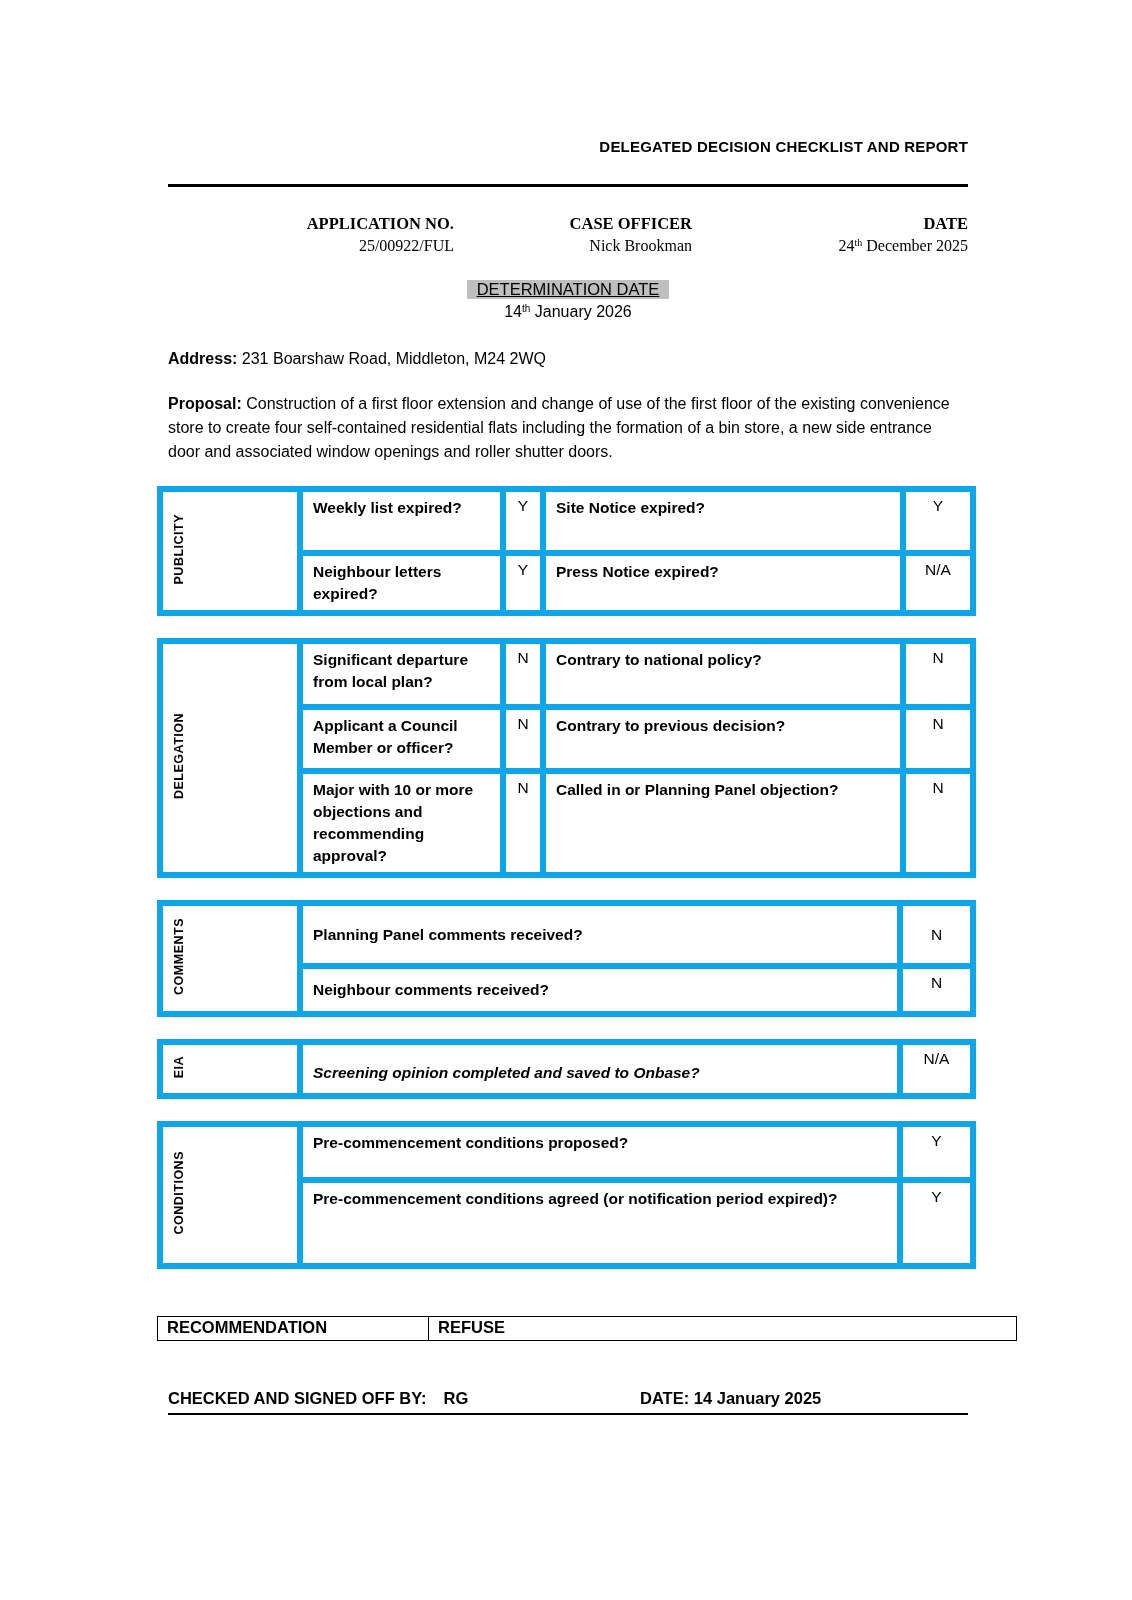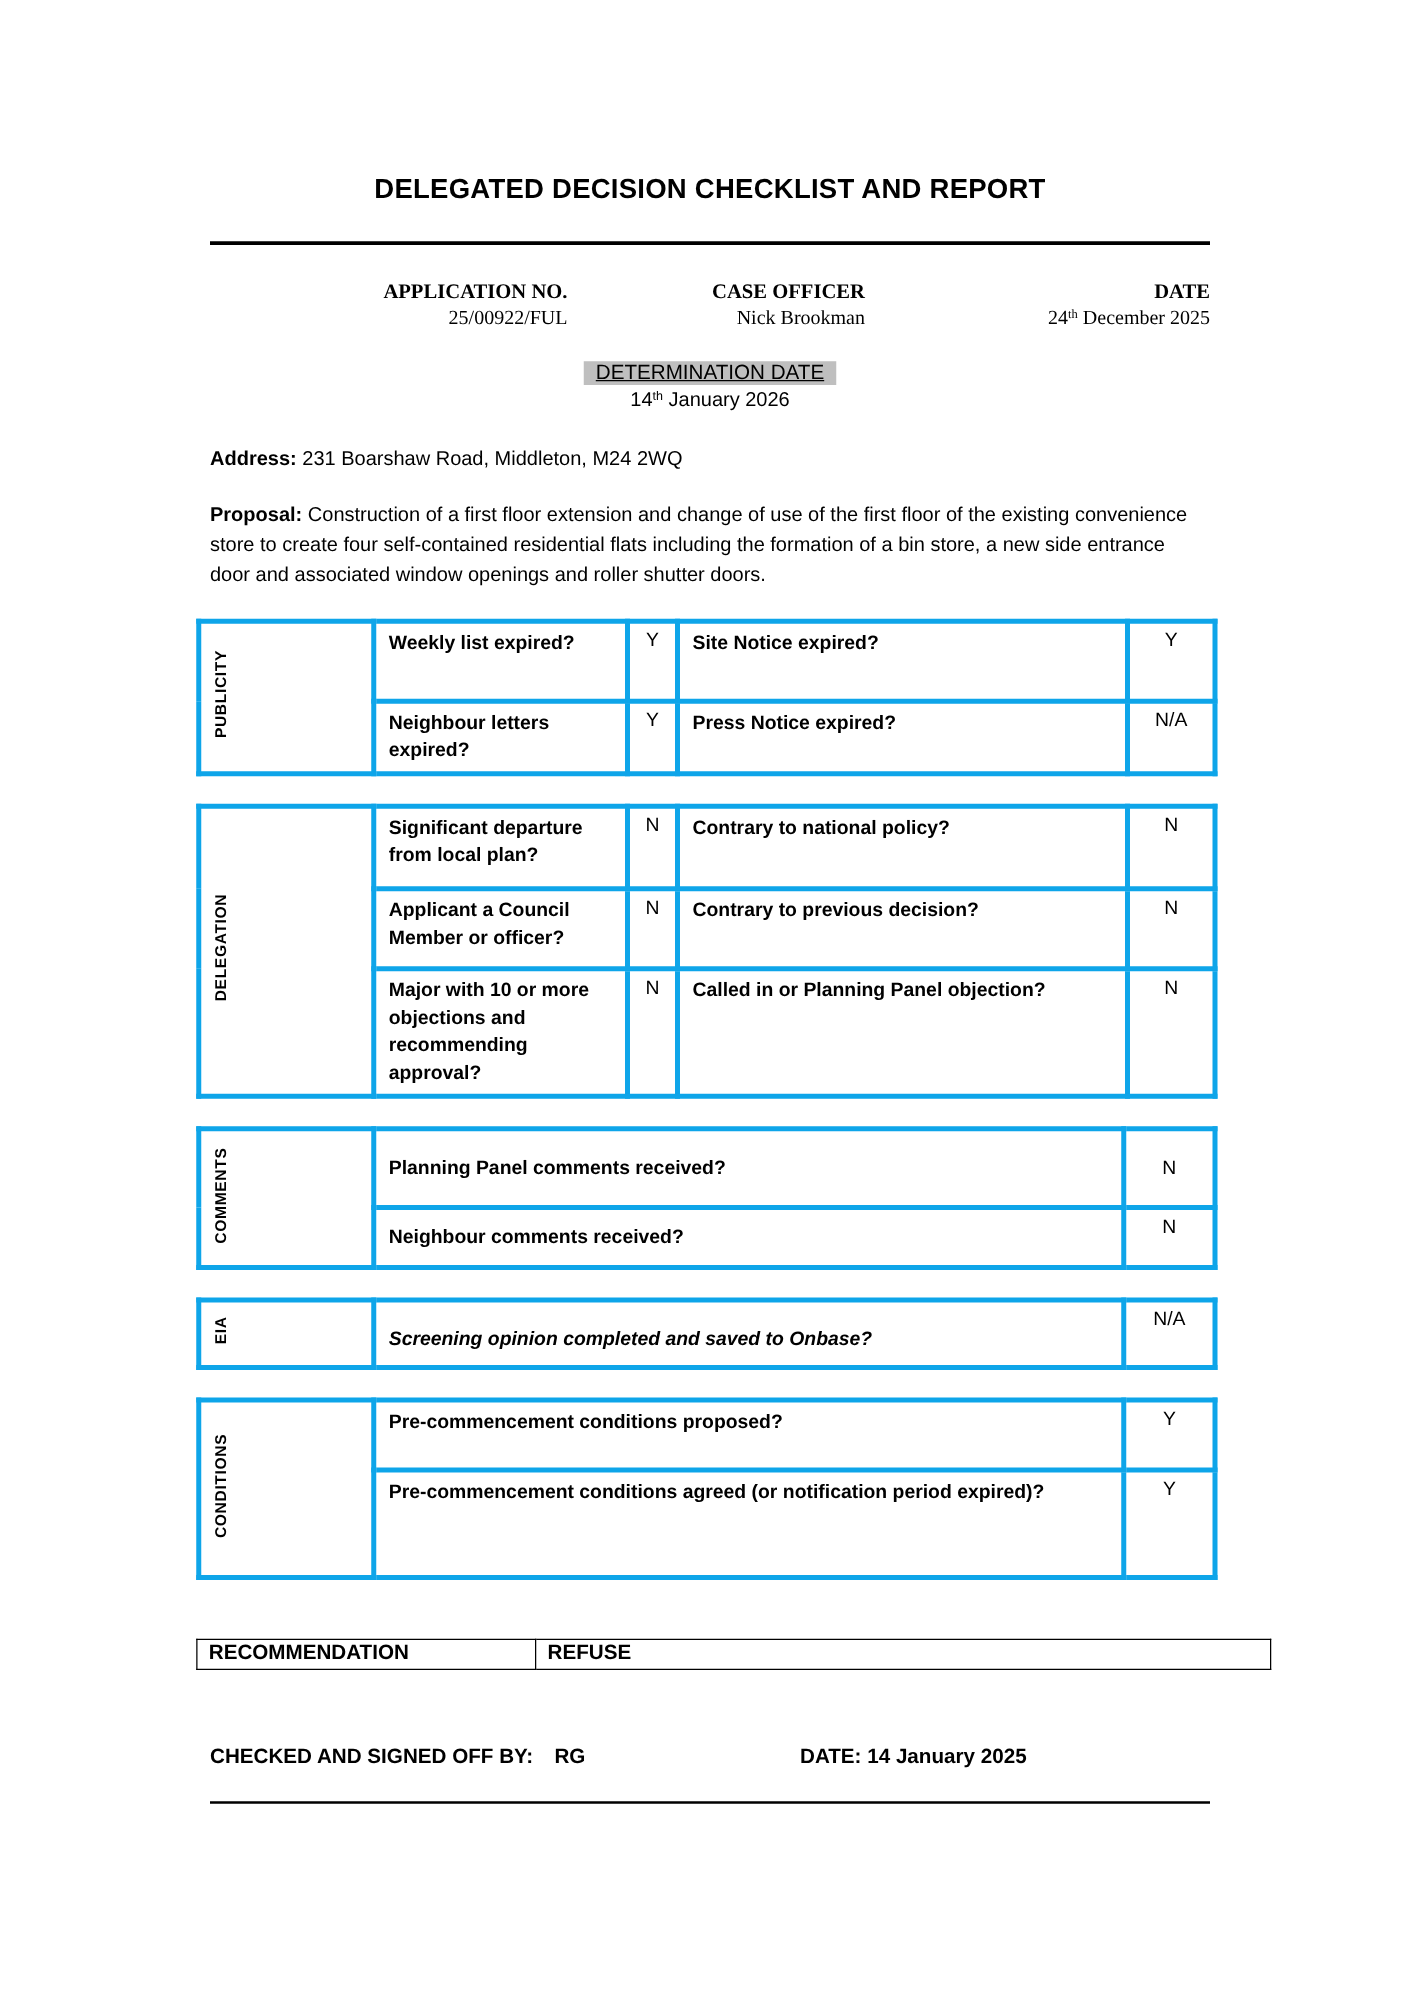--- a/index.html
+++ b/index.html
@@ -5,41 +5,41 @@
   * { margin:0; padding:0; box-sizing:border-box; }
   html,body { background:#ffffff; }
   body {
     width:1132px; height:1600px; overflow:hidden;
     font-family:"Liberation Sans", sans-serif;
     color:#000;
   }
   .content { margin-left:157px; width:813px; padding-top:138px; }
   .tx { margin-left:11px; width:800px; }
 
-  .title { text-align:center; font-size:22px; font-weight:bold; letter-spacing:0.2px; }
+  .title { text-align:right; font-size:15px; font-weight:bold; letter-spacing:0.2px; }
   .rule { border-top:3px solid #000; margin-top:29px; margin-left:11px; width:800px; }
 
   .header-row { display:flex; margin-top:27px; margin-left:11px; width:800px; }
   .hcol { text-align:right;font-family:Liberation Serif, serif; }
   .hcol1 { width:286px; } .hcol2 { width:238px; } .hcol3 { width:276px; }
   .hlabel { font-weight:bold; font-size:16.5px; }
   .hvalue { font-size:16px; margin-top:3px; }
   sup { font-size:10px; vertical-align:baseline; position:relative; top:-5px; }
 
   .det { text-align:center; margin-top:25px; margin-left:11px; width:800px; }
   .det-label { display:inline-block; background:#bfbfbf; font-weight:normal; font-size:16.5px; text-decoration:underline; padding:0 10px; }
   .det-value { font-size:16px; margin-top:4px; }
 
   .para { font-size:16px; }
   .address { margin-top:29px; }
   .proposal { margin-top:24px; line-height:24px; }
   .b { font-weight:bold; }
 
   table.grid { border-collapse:collapse; width:813px; table-layout:fixed; margin-top:22px; }
-  table.grid td { border:4px solid #0ea5e9; vertical-align:top; }
+  table.grid td { border:6px solid #0ea5e9; vertical-align:top; }
   .c-label { width:140px; } .c-q1 { width:203px; } .c-a1 { width:40px; } .c-q2 { width:360px; } .c-a2 { width:70px; }
   .c-q { width:600px; } .c-a { width:73px; }
 
   .vcell { vertical-align:middle !important; text-align:left; padding-left:9px; }
   .vlabel { display:inline-block; writing-mode:vertical-rl; transform:rotate(180deg); font-weight:bold; font-size:12.5px; letter-spacing:0.5px; white-space:nowrap; }
 
   .q { font-weight:bold; font-size:15.5px; line-height:22px; padding:5px 18px 5px 10px; }
   .a { text-align:center; font-size:15.5px; padding-top:5px; }
   .va-m { vertical-align:middle !important; padding-top:0; padding-bottom:0; }
   .va-b { vertical-align:bottom !important; padding-bottom:9px; }
@@ -47,22 +47,22 @@
   .h62 { height:64px; } .h48 { height:50px; }
   .h64 { height:66px; } .h63 { height:64px; } .h86 { height:88px; }
   .h61 { height:63px; } .h60 { height:48px; }
   .h52 { height:54px;font-style:italic; }
   .h54 { height:56px; } .h84 { height:86px; }
 
   table.rec { border-collapse:collapse; width:860px; table-layout:fixed; margin-top:47px; }
   table.rec td { border:1.5px solid #000; font-weight:bold; font-size:16.5px; padding:1px 8px 3px 9px; height:24px; vertical-align:middle; }
   .rec-c1 { width:271px; }
 
-  .signoff { position:relative; margin-top:60px; margin-left:11px; width:800px;
-             font-weight:bold; font-size:16.5px; border-bottom:2px solid #000; padding-bottom:26px; }
+  .signoff { position:relative; margin-top:48px; margin-left:11px; width:800px;
+             font-weight:bold; font-size:16.5px; border-bottom:2px solid #000; padding-bottom:5px; }
   .signoff-value { margin-left:17px; }
   .signoff-date { position:absolute; left:472px; top:0; }
 
   .footer { margin-top:27px; margin-left:11px; width:800px; text-align:center; font-size:15.5px; }
 </style>
 </head>
 <body>
 
 <div class="content">
 

